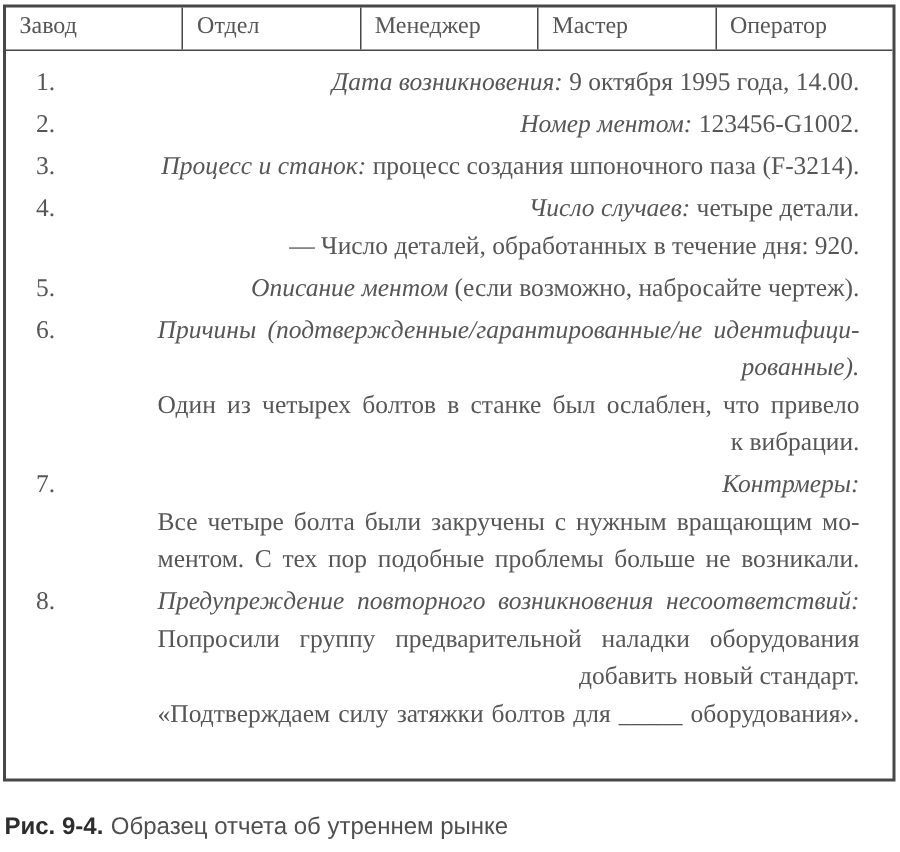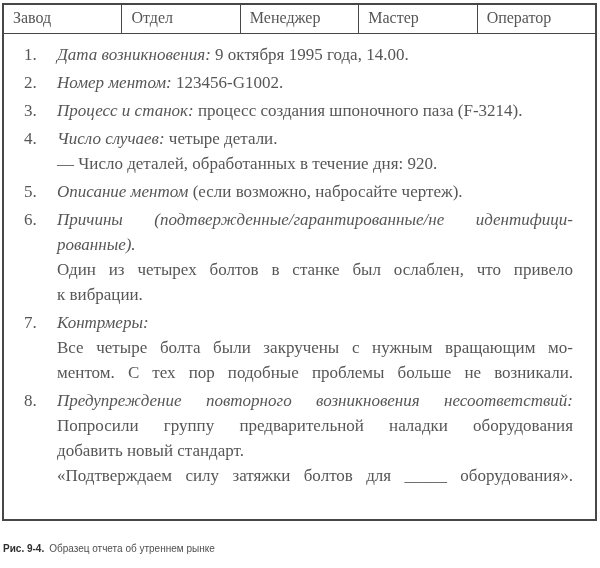--- a/index.html
+++ b/index.html
@@ -27,26 +27,26 @@
   }
   .header-cell:last-child{border-right:none;}
   .report-list{
     padding:8px 22px 0 20px;color:var(--text);
     font-size:17px;line-height:25px;
   }
   .report-item{display:flex;margin-top:3px;}
   .report-item:first-child{margin-top:0;}
   .item-number{flex:0 0 33px;}
   .item-content{flex:1 1 auto;min-width:0;}
-  .report-line{text-align:left;}
-  .report-line.just{text-align:justify;text-align-last:justify;}
+  .report-line{text-align:right;}
+  .report-line.just{text-align:justify;text-align-last:justify;margin-left:48px;}
   .seg-italic{font-style:italic;}
   .figure-caption{
     position:absolute;left:3px;top:543px;width:594px;
-    font-family:"Liberation Sans", sans-serif;font-size:10px;
+    font-family:"Liberation Sans", sans-serif;font-size:16px;
     white-space:nowrap;
   }
   .caption-label{font-weight:bold;color:var(--cap-label);margin-right:5px;}
   .caption-text{color:var(--cap-text);}
 </style>
 </head>
 <body>
 
 <div class="page">
   <div class="report-box">

